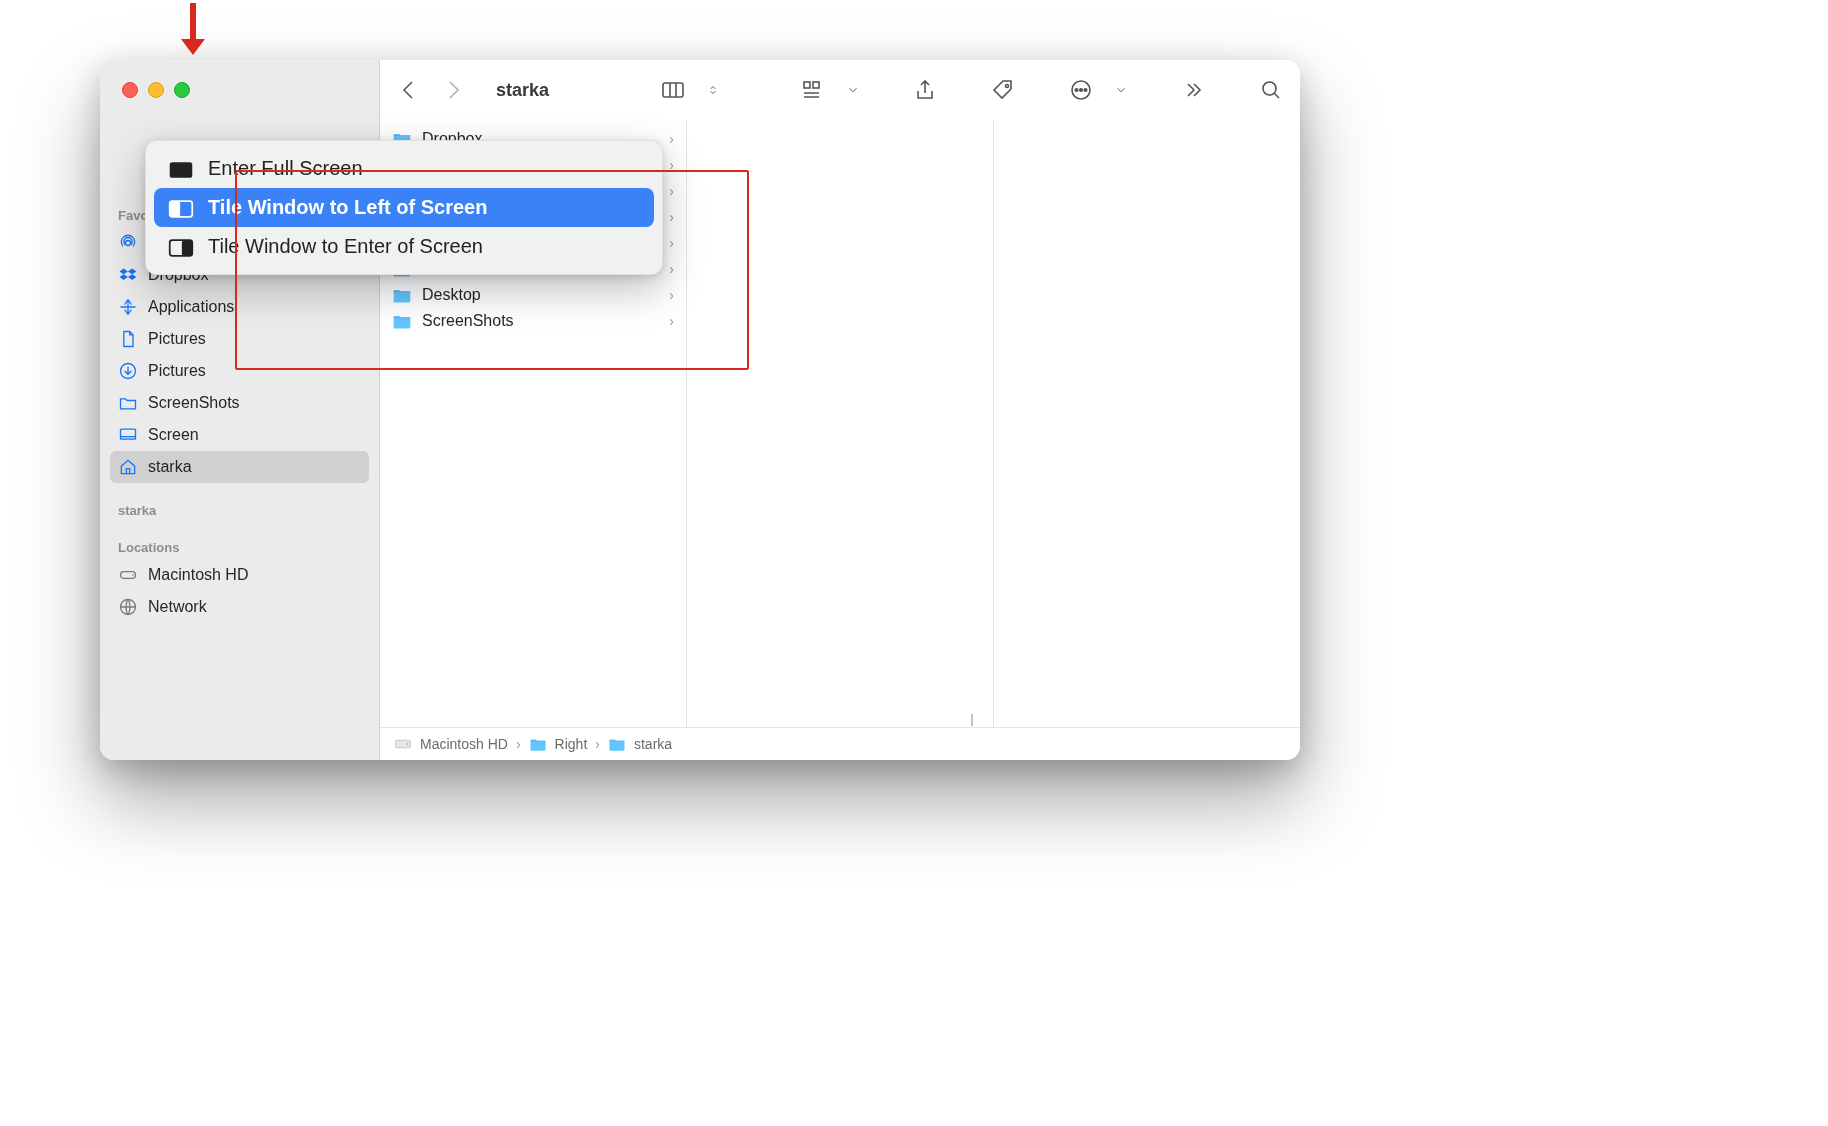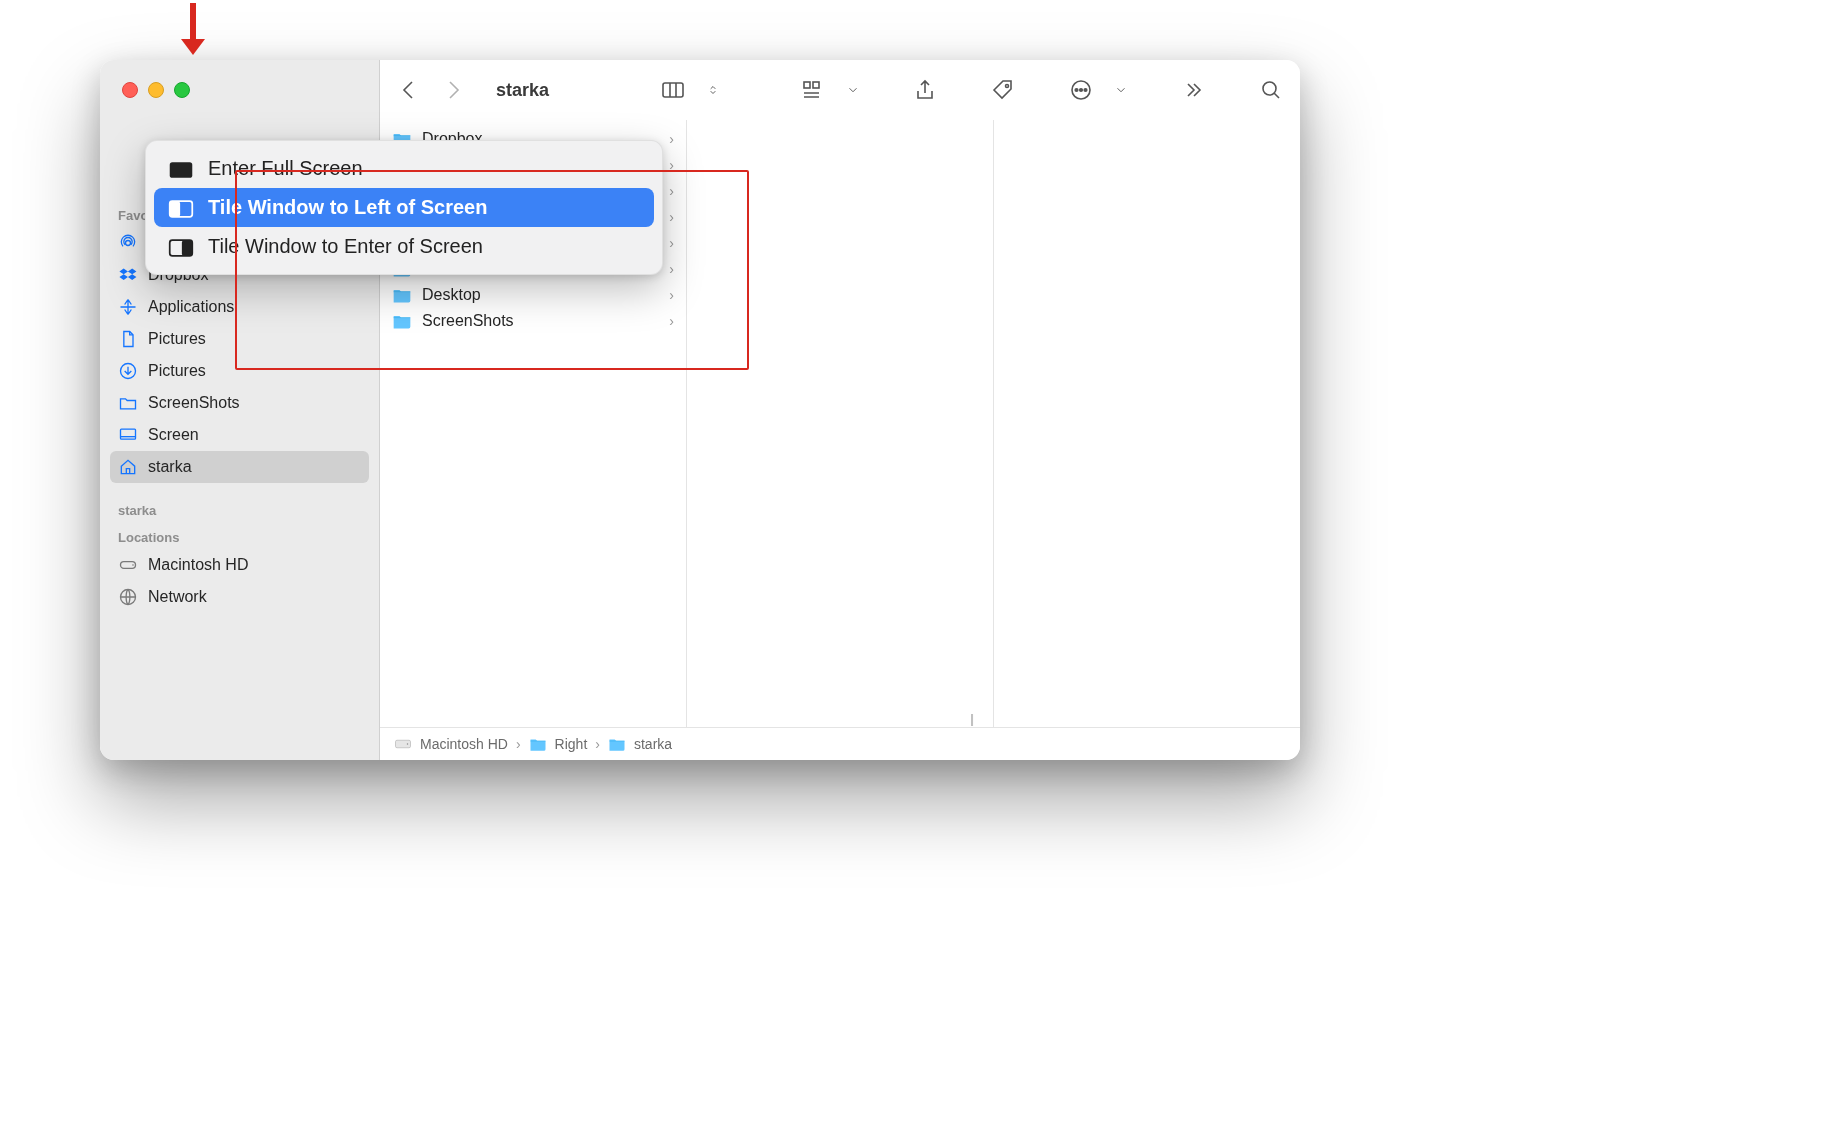--- a/index.html
+++ b/index.html
@@ -127,21 +127,21 @@
           <svg viewBox="0 0 24 24">
             <path class="blue" d="M4 11l8-7 8 7v9H4z"></path>
             <path class="blue" d="M10 20v-6h4v6"></path>
           </svg>
         </span>
       <span>starka</span>
     </div>
 
     <div class="section-label" style="margin-top:14px">starka</div>
 
-    <div class="section-label" style="margin-top:2px">Locations</div>
+    <div class="section-label" style="margin-top:12px">Locations</div>
     <div class="side-item">
       <span class="side-icon">
           <svg viewBox="0 0 24 24">
             <rect class="gray" x="3" y="8" width="18" height="8" rx="4"></rect>
             <circle cx="18" cy="12" r="1" fill="#7a7a7a"></circle>
           </svg>
         </span>
       <span>Macintosh HD</span>
     </div>
     <div class="side-item">

